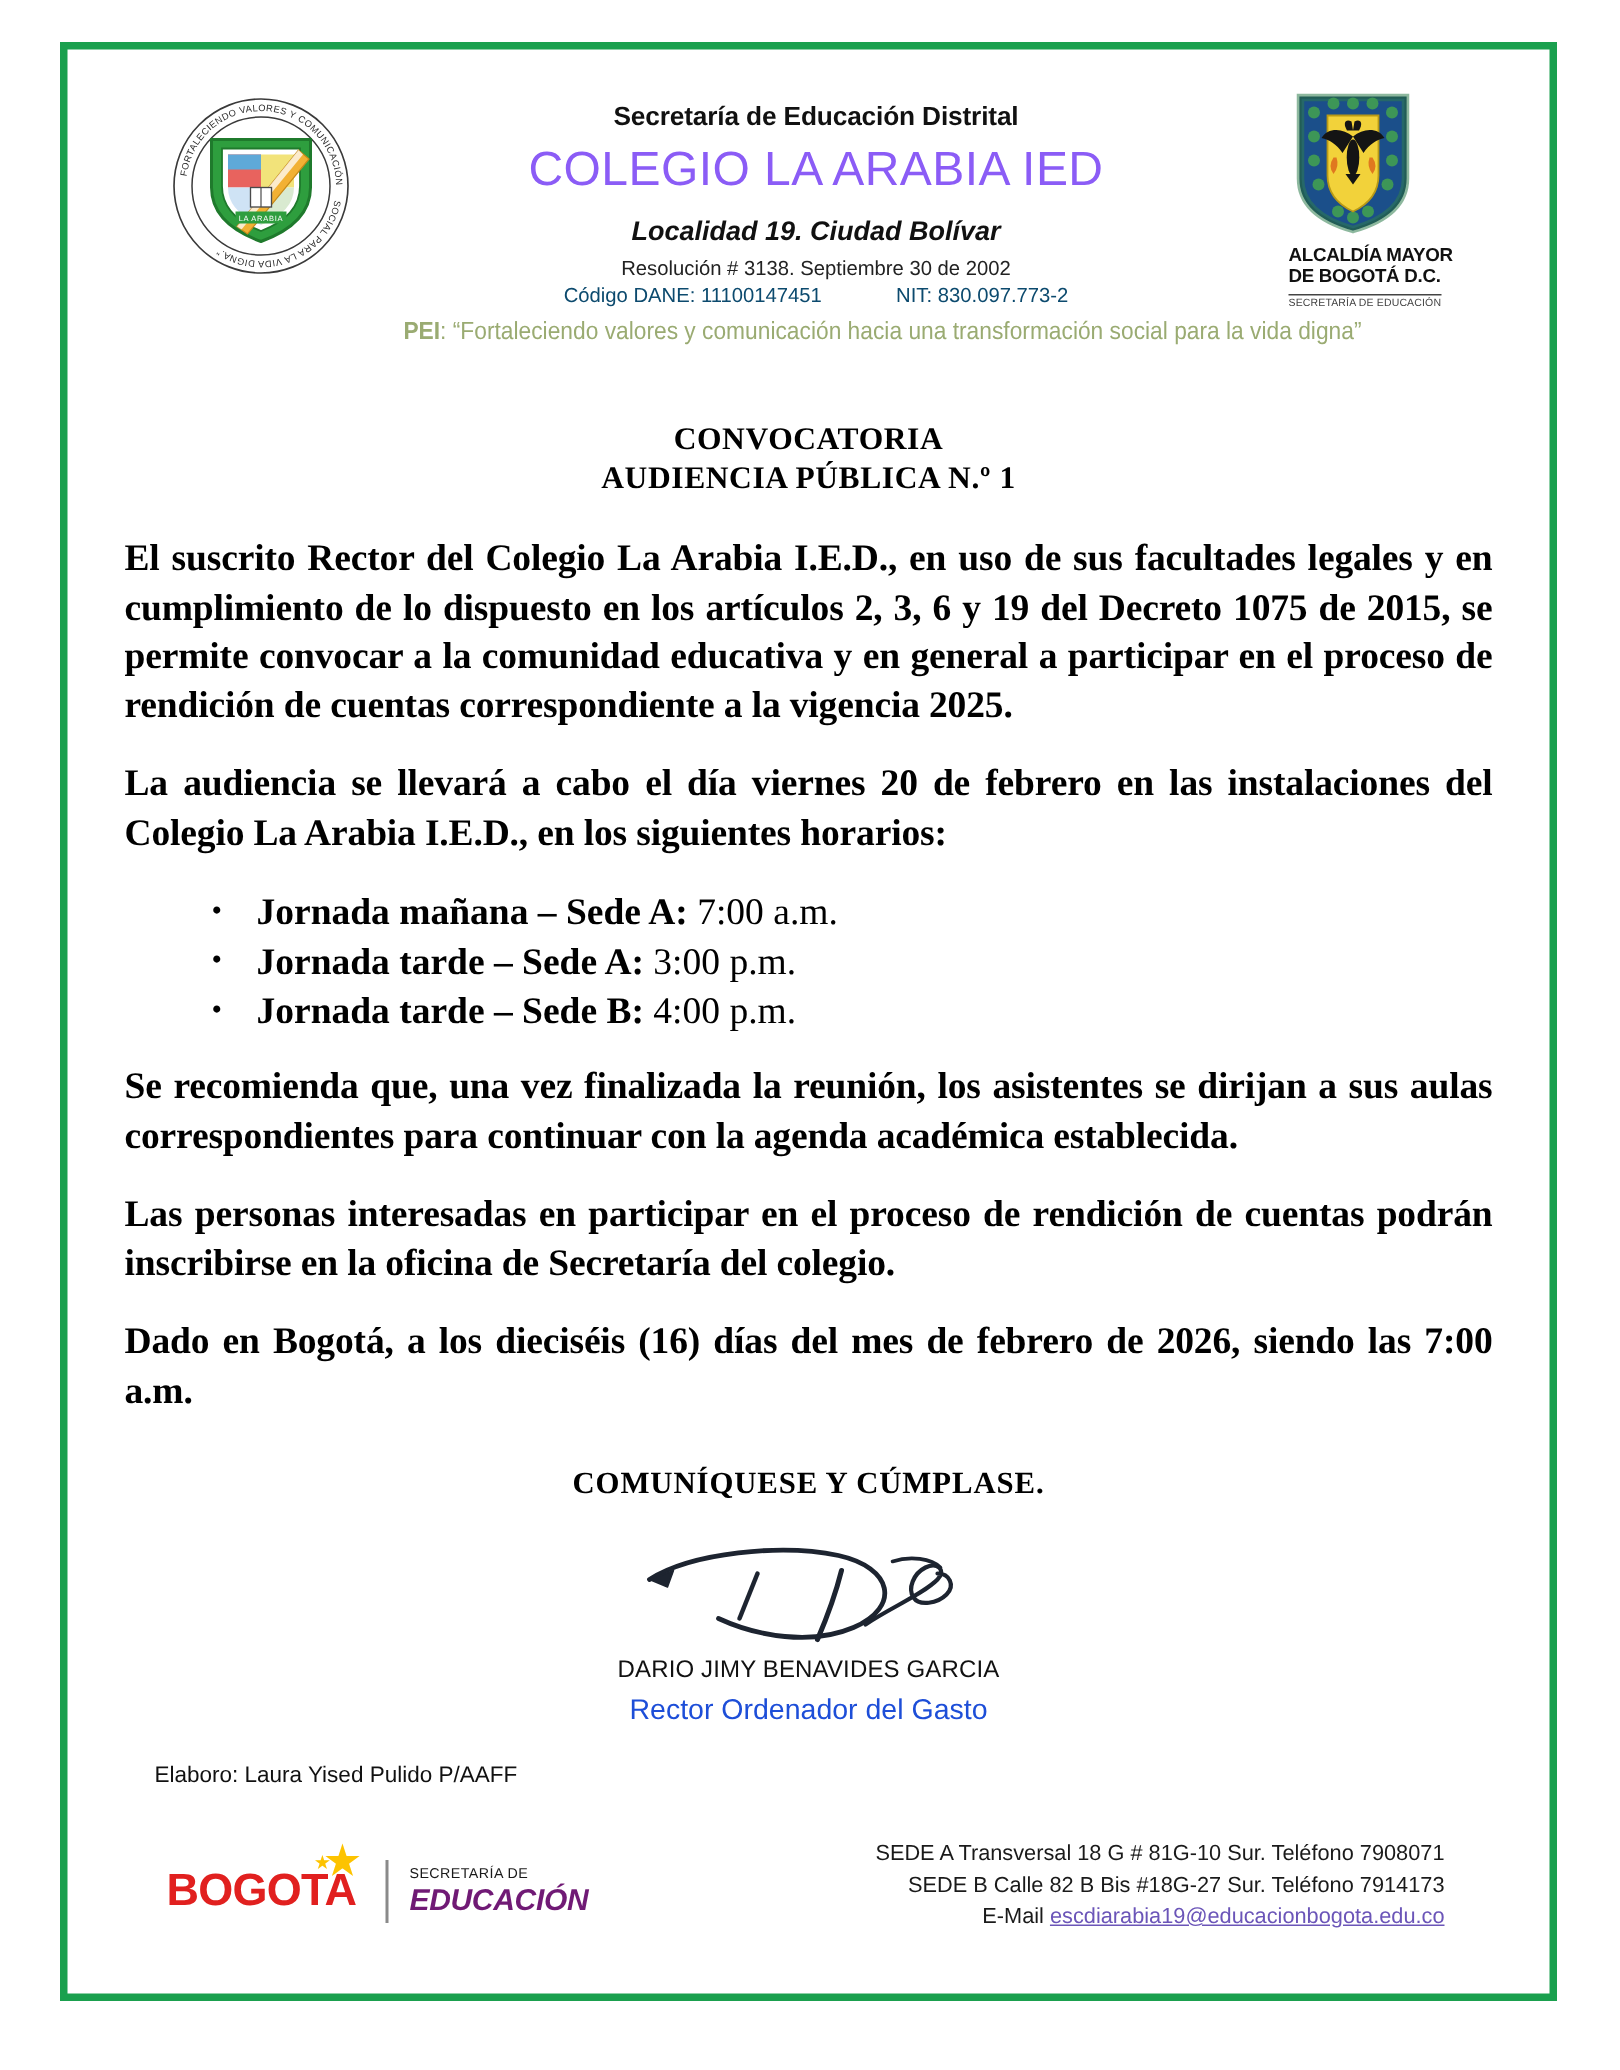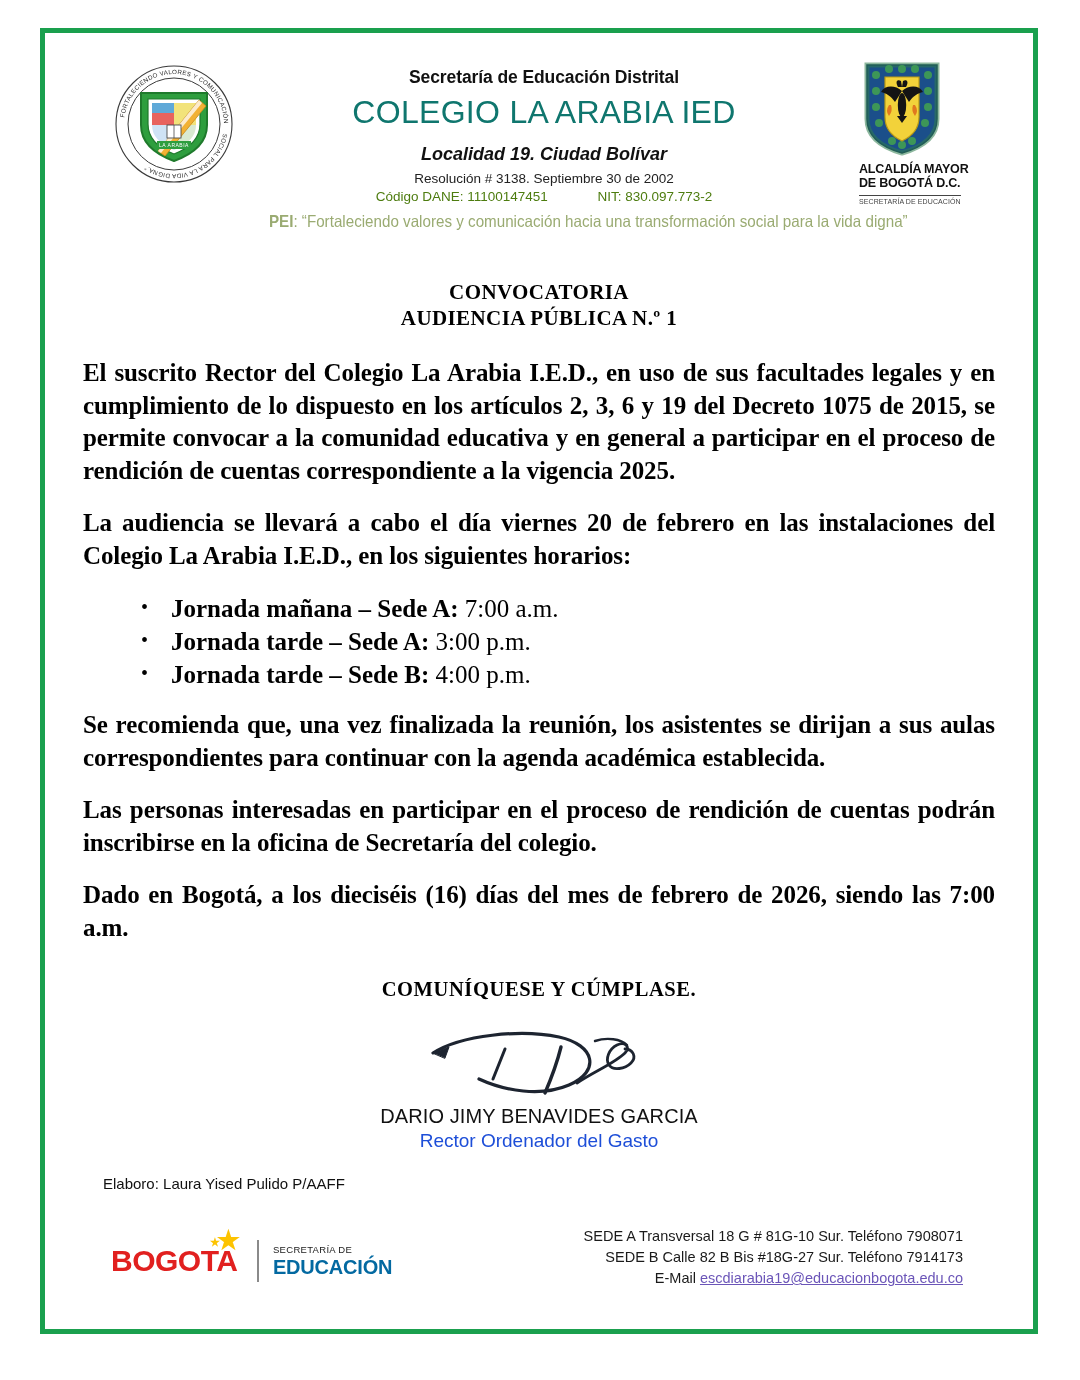--- a/index.html
+++ b/index.html
@@ -85,21 +85,21 @@
   .h-sed {
     font-family: "Liberation Sans", sans-serif;
     font-weight: bold;
     font-size: 17.5px;
     color: #111;
     letter-spacing: -0.1px;
   }
   .h-school {
     font-family: "Liberation Sans", sans-serif;
     font-size: 32px;
-    color: #0f766e;
+    color: #8b5cf6;
     letter-spacing: 0.3px;
     margin-top: 7px;
     line-height: 34px;
   }
   .h-loc {
     font-family: "Liberation Sans", sans-serif;
     font-weight: bold;
     font-size: 18px;
     color: #111;
     margin-top: 15px;
@@ -107,21 +107,21 @@
   }
   .h-res {
     font-family: "Liberation Sans", sans-serif;
     font-size: 13.5px;
     color: #222;
     margin-top: 6px;
   }
   .h-dane {
     font-family: "Liberation Sans", sans-serif;
     font-size: 13.5px;
-    color: #4d7c0f;
+    color: #0c4a6e;
     margin-top: 3px;
   }
   .h-dane .nit-gap { display:inline-block; width: 42px; }
   .h-pei {
     font-family: "Liberation Sans Narrow", "Liberation Sans", sans-serif;
     font-size: 16.5px;
     color: #9aab72;
     margin-top: 8px;
     transform: scaleX(0.92);
     white-space: nowrap;
@@ -195,21 +195,21 @@
     top: 0;
     height: 80px;
     display: flex;
     justify-content: center;
   }
   #sig-name {
     position: absolute;
     left: 0; right: 0;
     top: 78px;
     font-family: "Liberation Sans", sans-serif;
-    font-size: 20px;
+    font-size: 16px;
     color: #111;
     letter-spacing: 0.1px;
   }
   #sig-role {
     position: absolute;
     left: 0; right: 0;
     top: 103px;
     font-family: "Liberation Sans", sans-serif;
     font-size: 19px;
     color: #1d4ed8;
@@ -272,23 +272,24 @@
     font-family: "Liberation Sans", sans-serif;
     font-size: 9.5px;
     color: #1a1a1a;
     letter-spacing: 0.3px;
     line-height: 12px;
   }
   .bog-edu {
     font-family: "Liberation Sans", sans-serif;
     font-weight: bold;
     font-size: 20px;
-    color: #0369a1;
+    color: #701a75;
     letter-spacing: -0.2px;
     line-height: 22px;
+    font-style: italic;
   }
   #footer-contact {
     position: absolute;
     right: 70px;
     bottom: 20px;
     text-align: right;
     font-family: "Liberation Sans", sans-serif;
     font-size: 14.5px;
     line-height: 21px;
     color: #1a1a1a;

